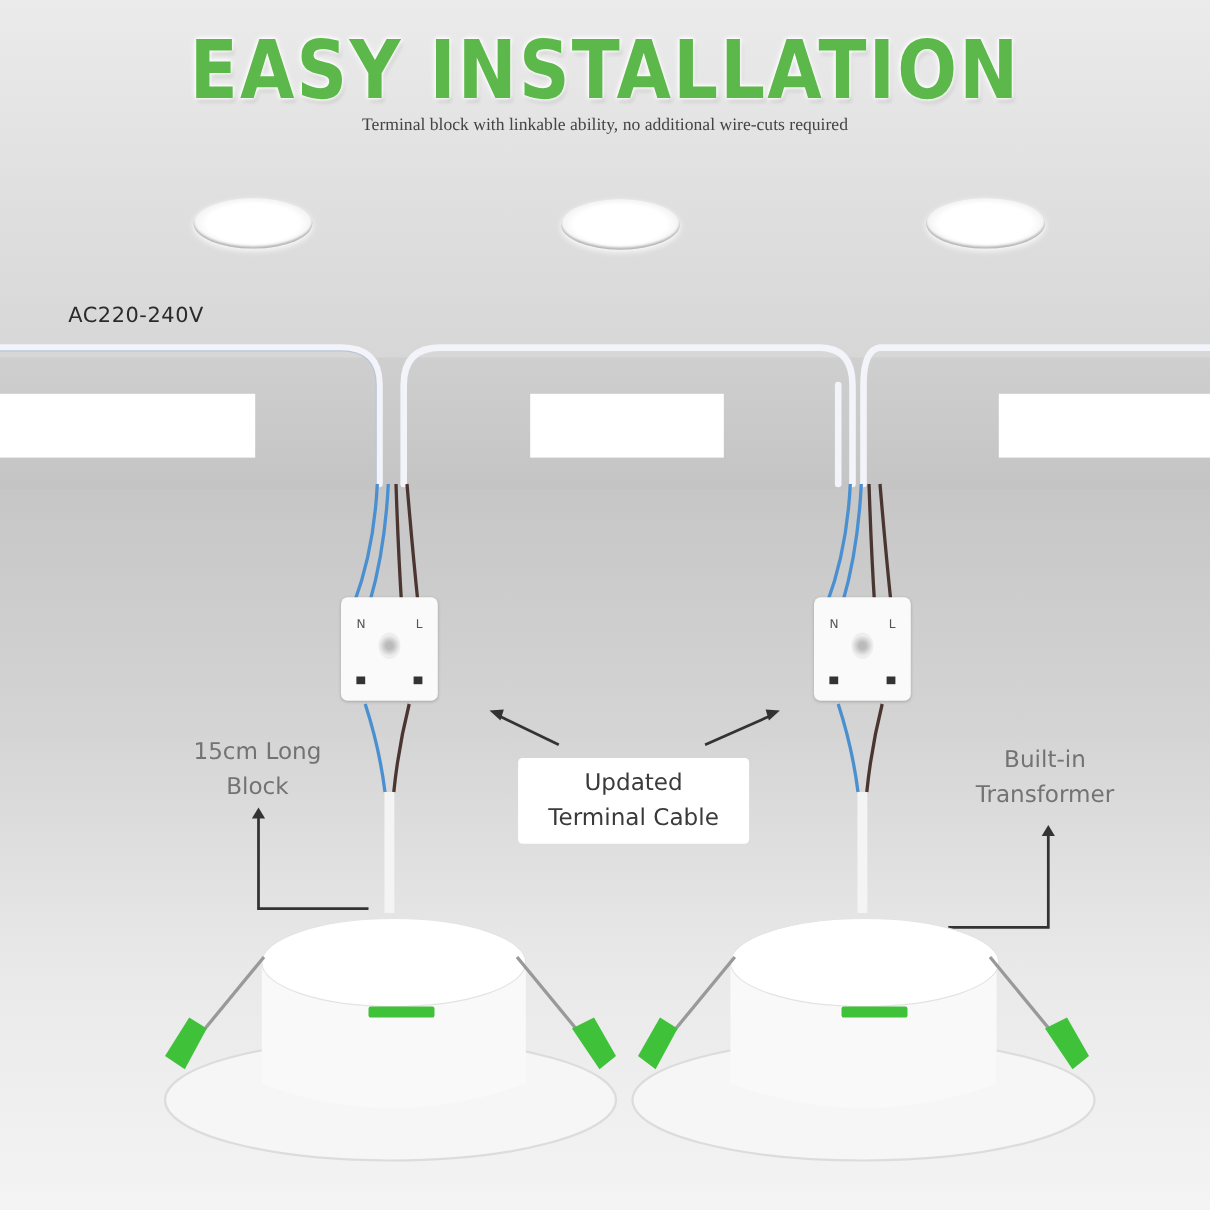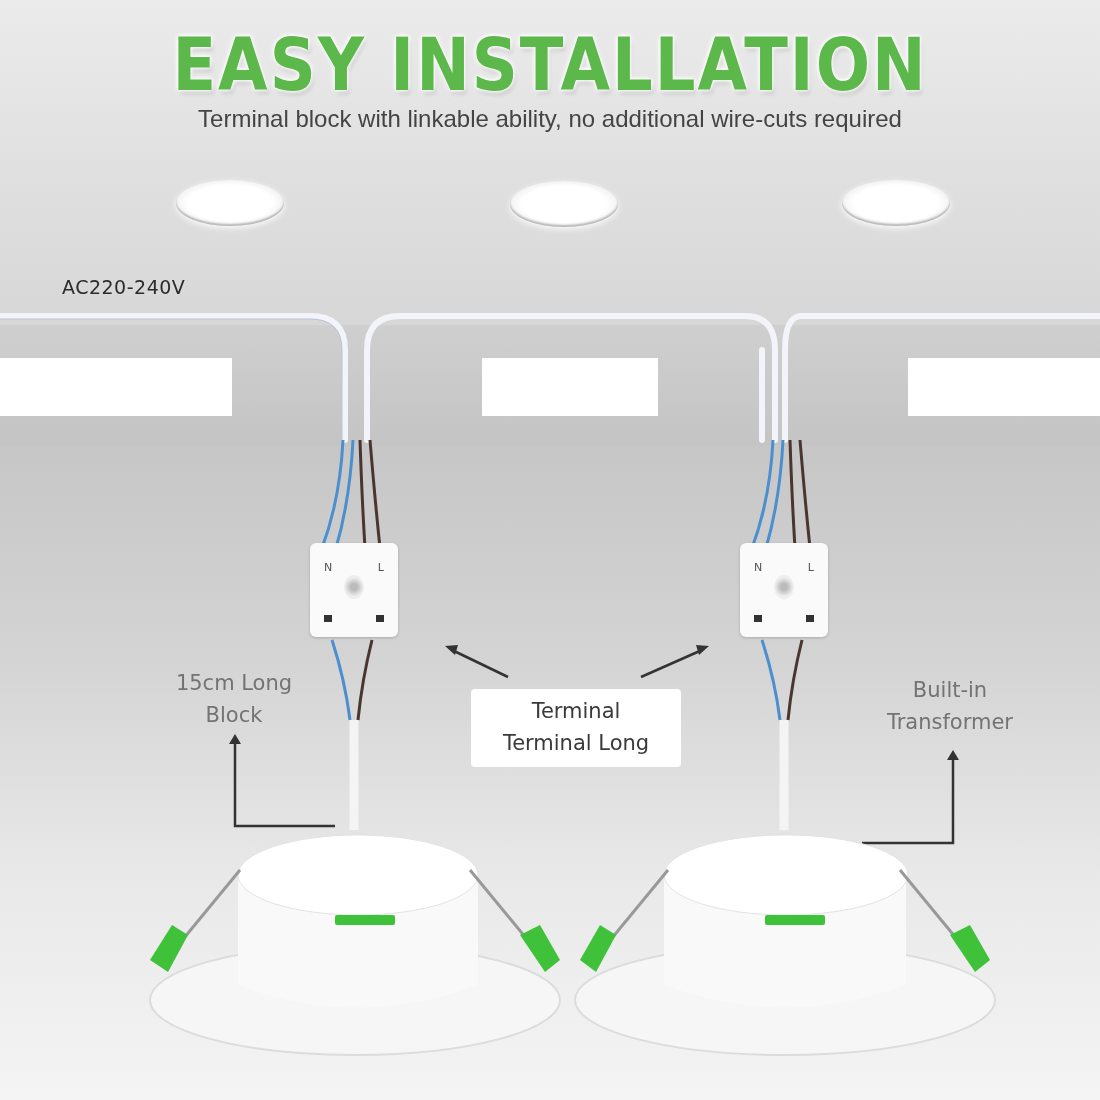--- a/index.html
+++ b/index.html
@@ -8,21 +8,21 @@
     font-family:"DejaVu Sans",sans-serif;}
   .ceiling{position:absolute;left:0;top:0;width:1100px;height:340px;
     background:linear-gradient(180deg,#ebebeb 0%,#dedede 60%,#d6d6d6 100%);}
   .ceiling-lower{position:absolute;left:0;top:325px;width:1100px;height:120px;
     background:linear-gradient(180deg,#cfcfcf 0%,#c4c4c4 100%);}
   .title{position:absolute;left:0;top:28px;width:1100px;text-align:center;
     font-family:"DejaVu Sans",sans-serif;font-weight:bold;font-size:64px;letter-spacing:2px;
     color:#5cb84a;transform:scaleY(1.15);
     text-shadow:0 0 3px #fff,0 0 3px #fff,0 0 6px #fff,2px 3px 4px rgba(0,0,0,0.15);}
   .subtitle{position:absolute;left:0;top:105px;width:1100px;text-align:center;
-    font-family:Liberation Sans, sans-serif;font-size:24px;color:#444;}
+    font-family:Liberation Serif, serif;font-size:16px;color:#444;}
   .downlight{position:absolute;width:108px;height:46px;border-radius:50%;
     background:radial-gradient(ellipse at center,#ffffff 55%,#f3f3f3 70%,#c8c8c8 100%);
     box-shadow:0 -2px 2px rgba(0,0,0,0.25) inset,0 2px 6px rgba(255,255,255,0.9);}
   .voltage{position:absolute;left:62px;top:276px;font-family:"DejaVu Sans",sans-serif;
     font-size:19px;color:#2b2b2b;letter-spacing:0.5px;}
   .cutout{position:absolute;background:#fff;}
   svg.wires{position:absolute;left:0;top:0;}
   .label{position:absolute;text-align:center;font-family:"DejaVu Sans",sans-serif;
     font-size:21px;color:#737373;line-height:32px;}
   .label-box{position:absolute;left:471px;top:689px;width:210px;height:78px;background:#fff;
@@ -140,20 +140,20 @@
   <span class="sq" style="left:14px;"></span>
   <span class="sq" style="right:14px;"></span>
 </div>
 
 <div class="label" style="left:150px;top:667px;width:168px;">
   <div>15cm Long</div>
   <div>Block</div>
 </div>
 
 <div class="label-box">
-  <div>Terminal</div>
-  <div>Terminal Long</div>
+  <div>Updated</div>
+  <div>Terminal Cable</div>
 </div>
 
 <div class="label" style="left:860px;top:674px;width:180px;">
   <div>Built-in</div>
   <div>Transformer</div>
 </div>
 
 </body></html>

